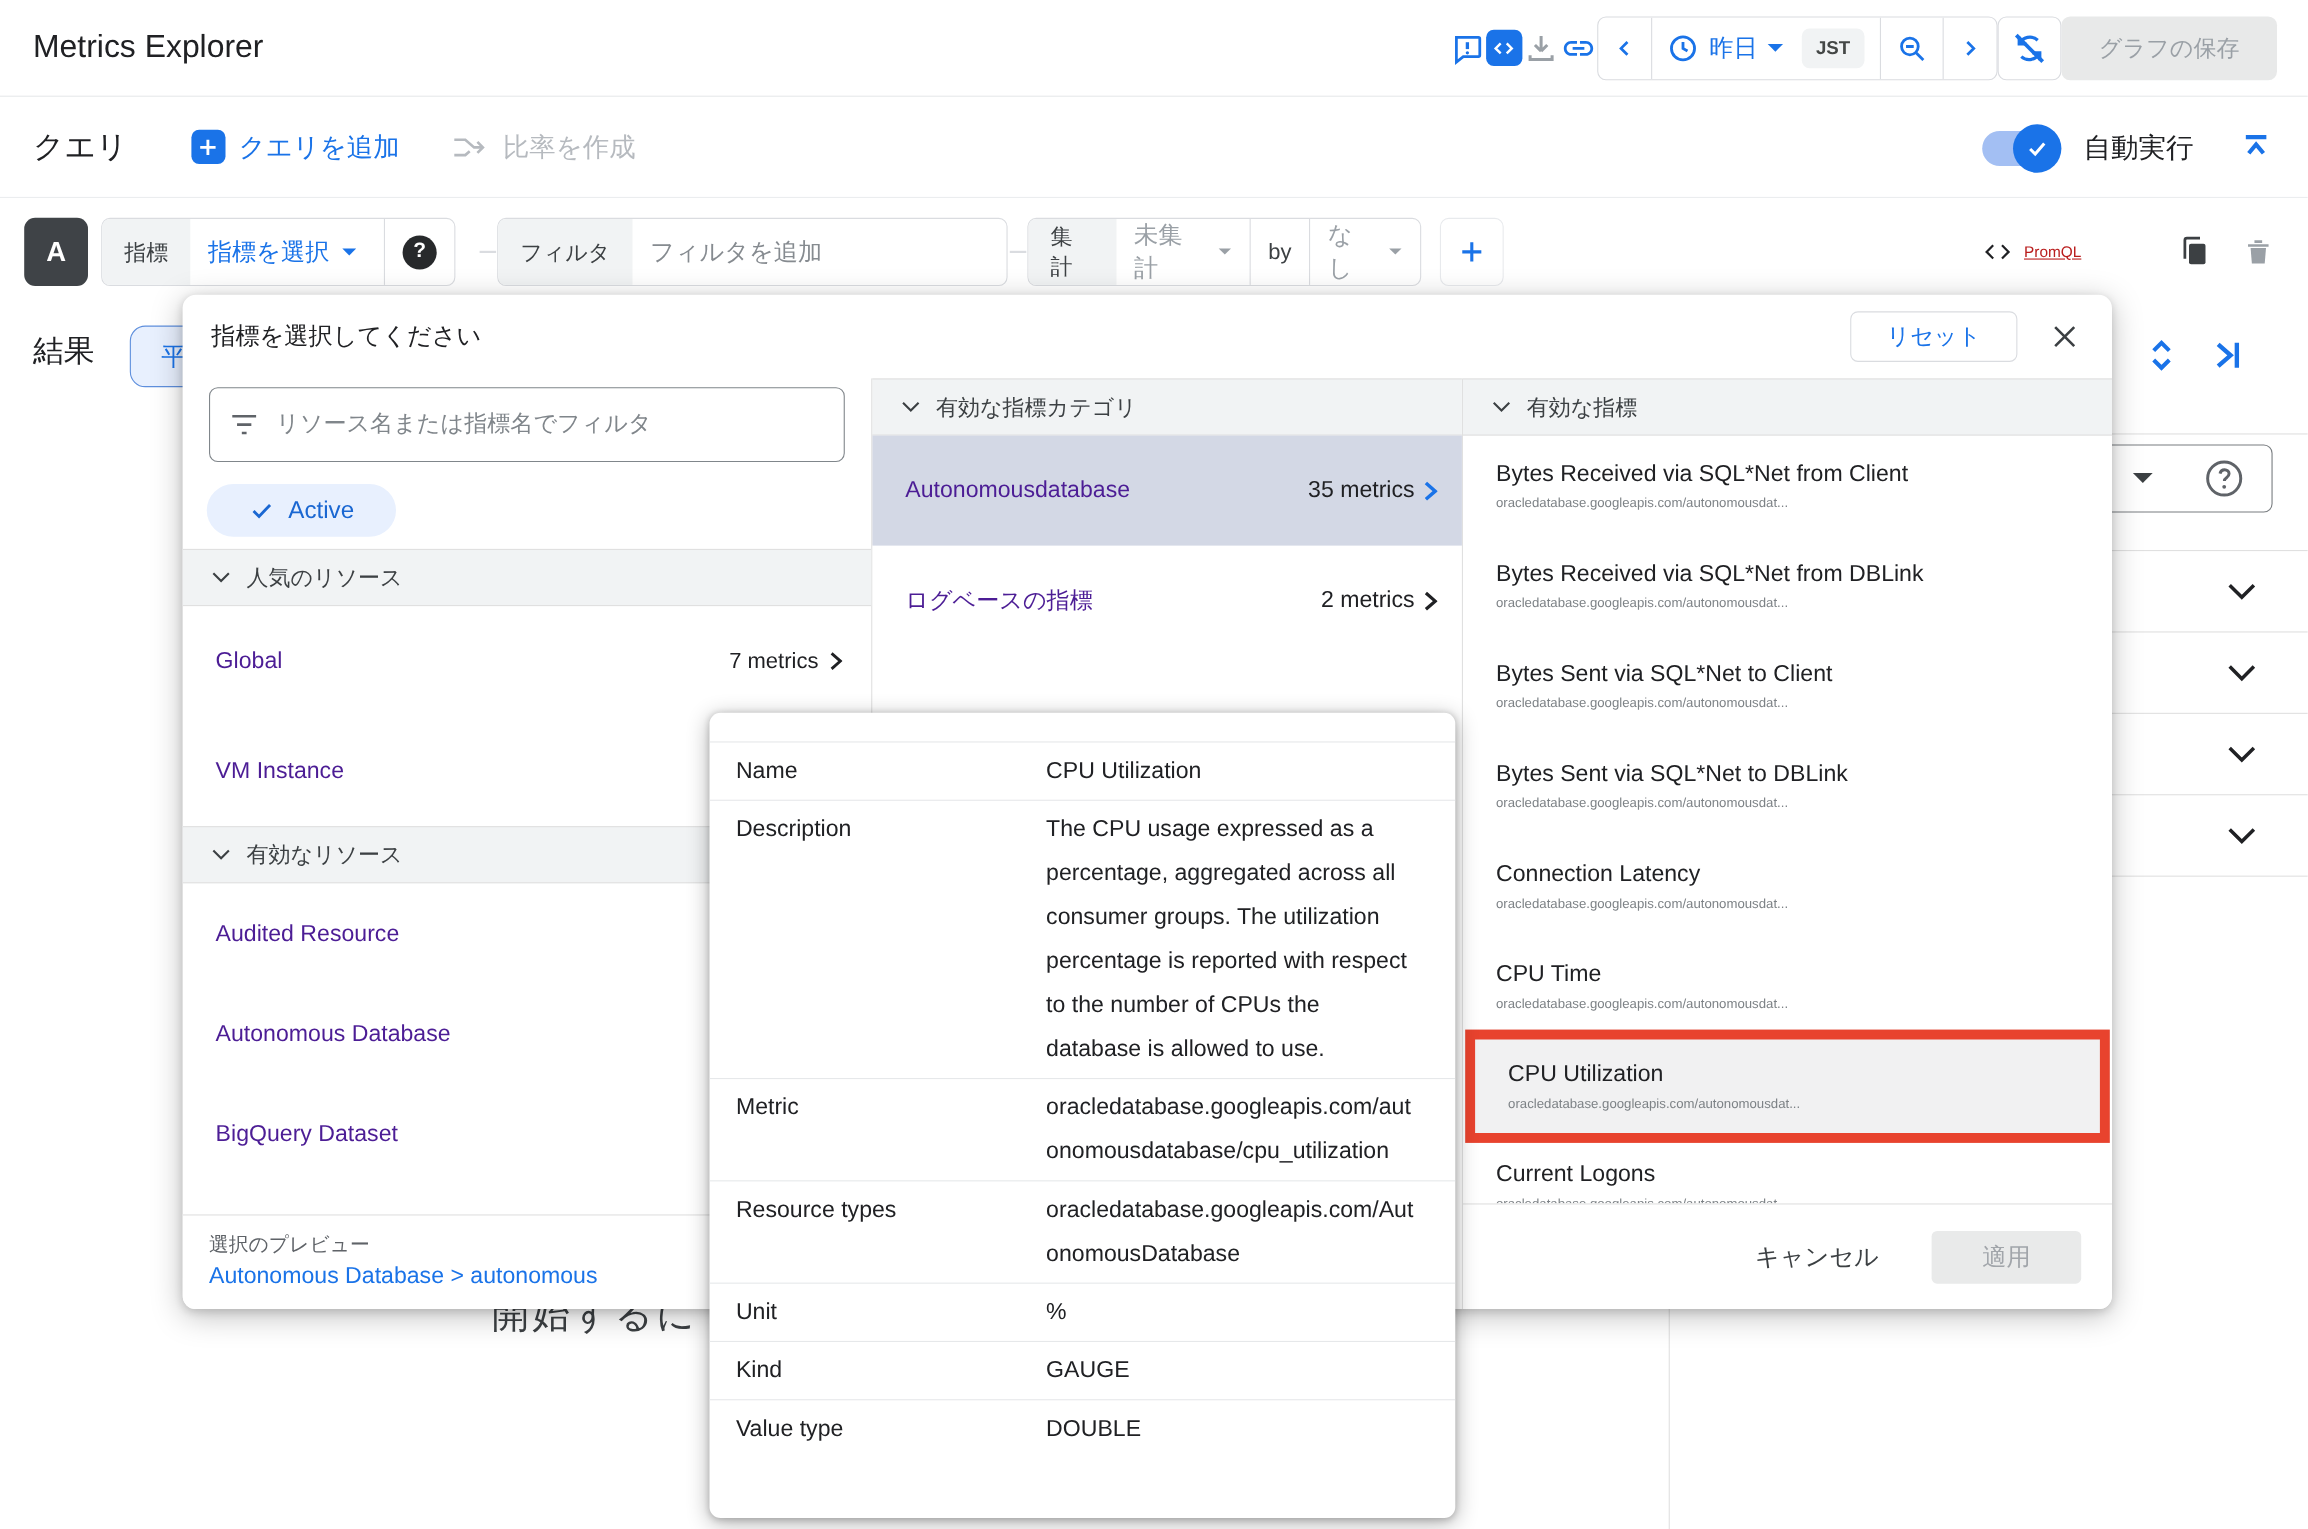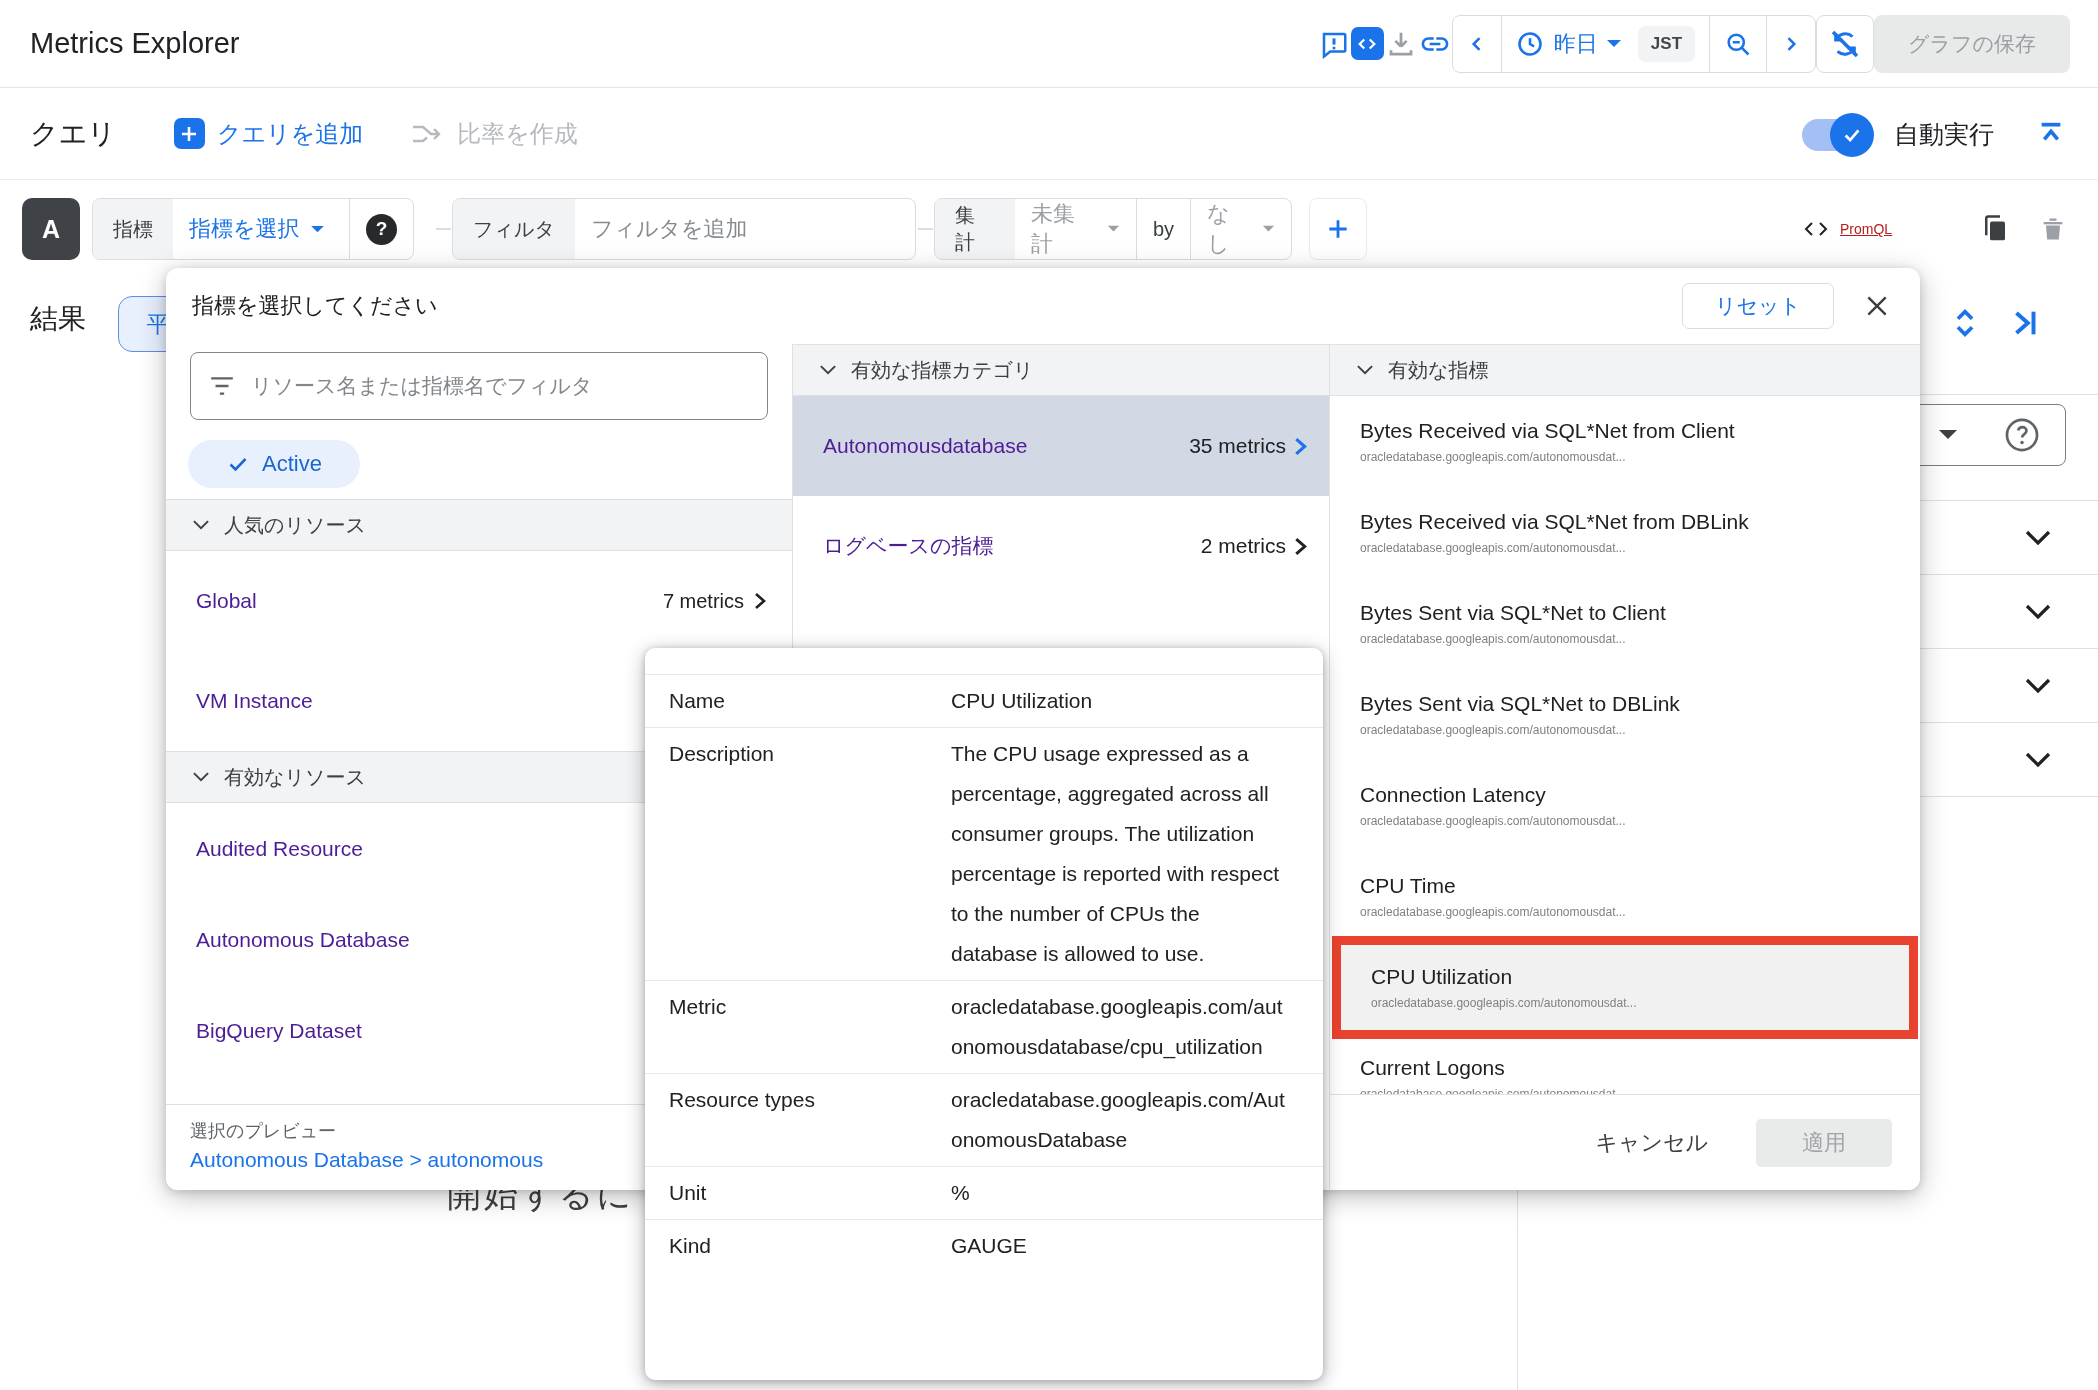--- a/index.html
+++ b/index.html
@@ -556,15 +556,19 @@
       <div class="info-value break-all">oracledatabase.googleapis.com/AutonomousDatabase</div>
     </div>
     <div class="info-row">
       <div class="info-label">Unit</div>
       <div class="info-value">%</div>
     </div>
     <div class="info-row">
       <div class="info-label">Kind</div>
       <div class="info-value">GAUGE</div>
     </div>
+    <div class="info-row">
+      <div class="info-label">Value type</div>
+      <div class="info-value">DOUBLE</div>
+    </div>
   </div>
 
 </div>
 
 </body></html>

